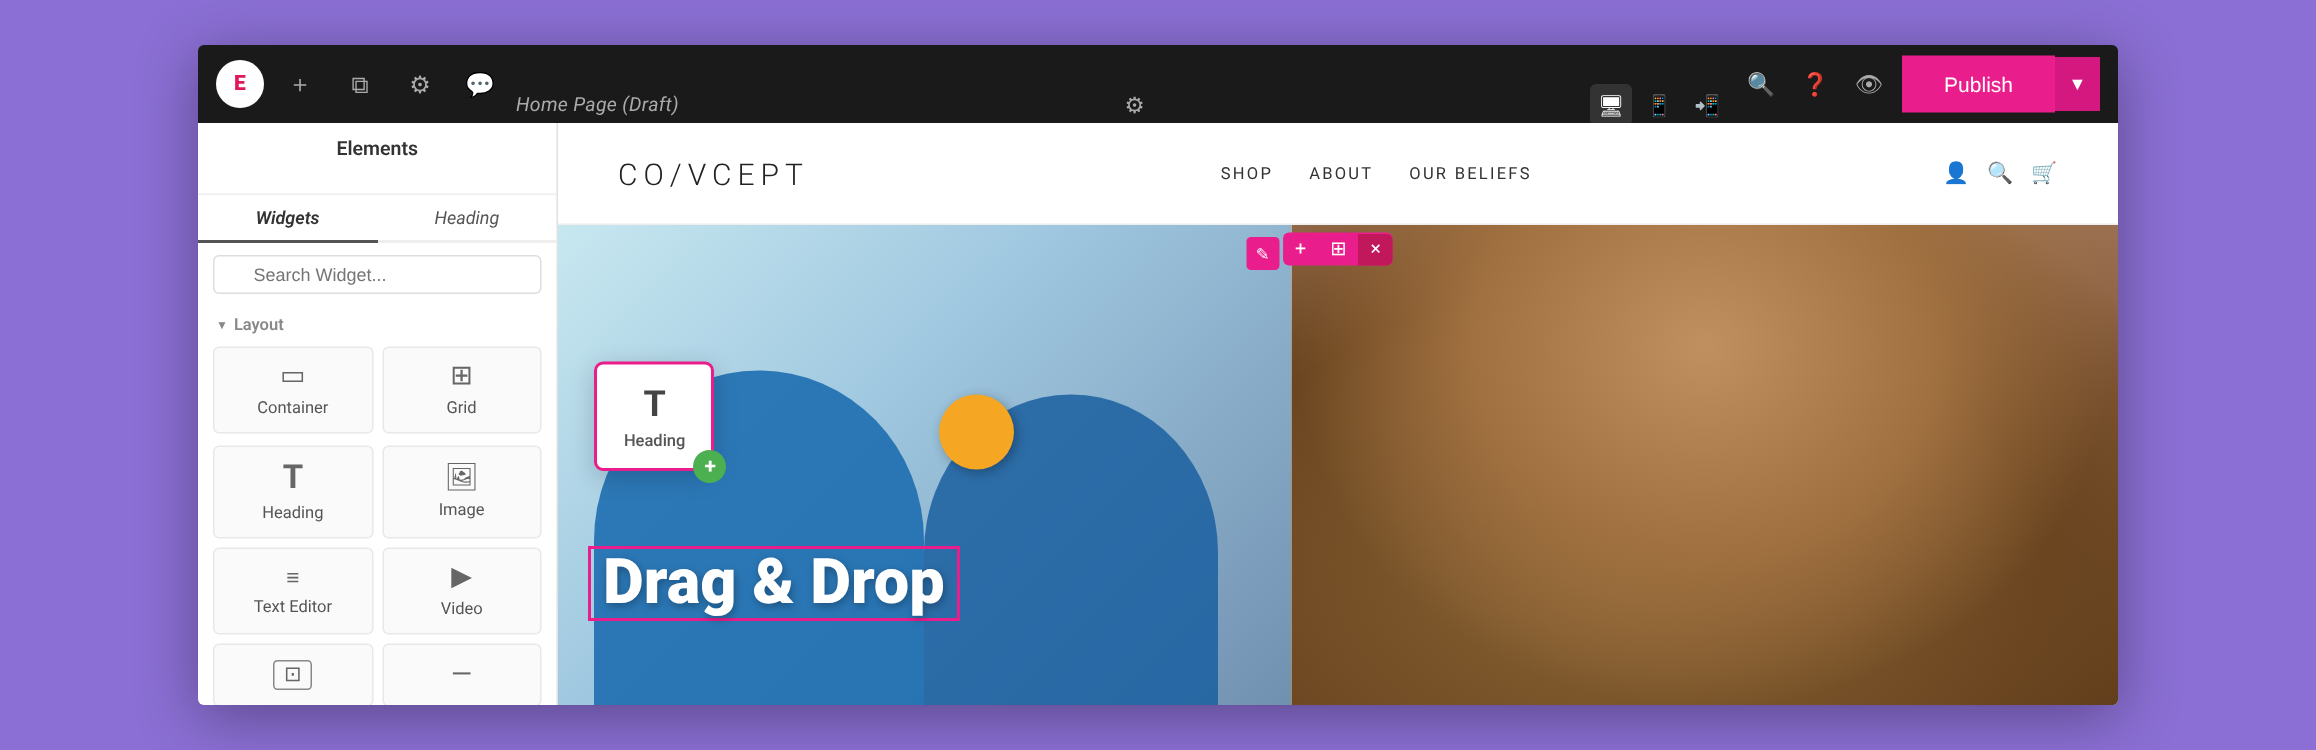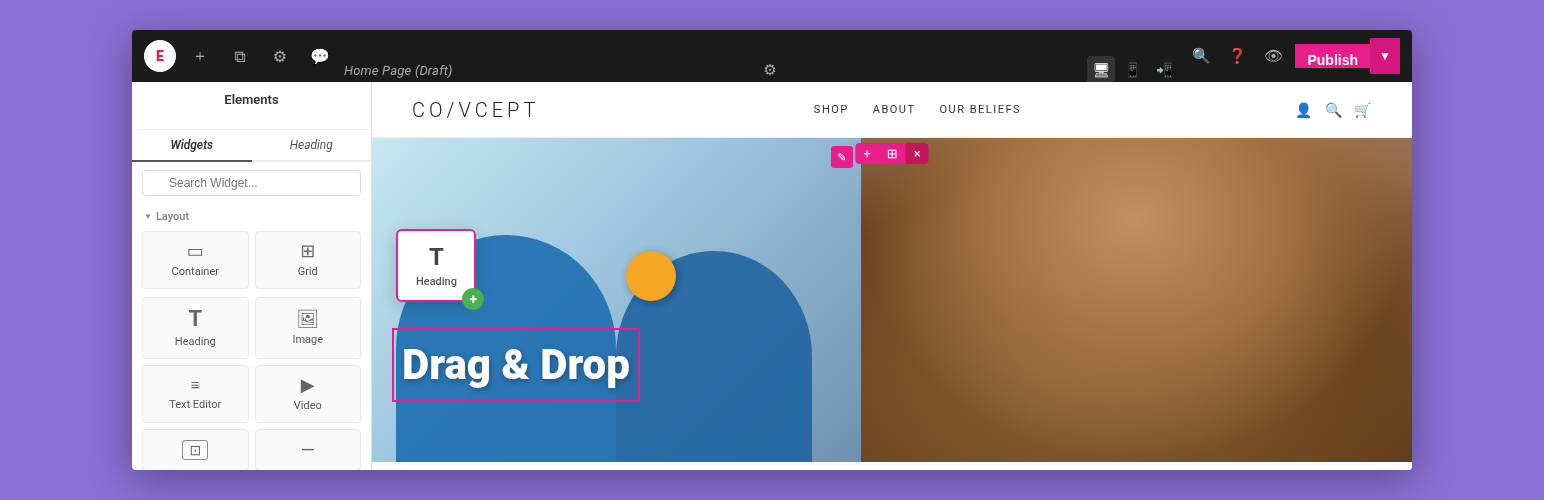--- a/index.html
+++ b/index.html
@@ -114,25 +114,25 @@
       font-size: 15px;
     }
     .publish-btn-group {
       display: flex;
       align-items: center;
     }
     .publish-btn {
       background: #e91e8c;
       color: #fff;
       border: none;
-      padding: 8px 12px;
+      padding: 8px 28px;
       font-size: 14px;
-      font-weight: 700;
-      cursor: pointer;
-      height: 24px;
+      font-weight: 400;
+      cursor: pointer;
+      height: 38px;
     }
     .publish-caret {
       background: #d41880;
       color: #fff;
       border: none;
       width: 30px;
       height: 36px;
       display: flex;
       align-items: center;
       justify-content: center;
@@ -265,21 +265,21 @@
       position: absolute;
       top: 0;
       left: 0;
       right: 0;
       bottom: 0;
     }
 
     
     .site-header {
       background: #fff;
-      height: 56px;
+      height: 68px;
       display: flex;
       align-items: center;
       justify-content: space-between;
       padding: 0 40px;
       border-bottom: 1px solid #eee;
       position: relative;
       z-index: 10;
     }
     .site-logo {
       font-size: 20px;
@@ -354,21 +354,21 @@
       left: 20px;
       right: 20px;
     }
     .drag-drop-text {
       font-size: 42px;
       font-weight: 900;
       color: #fff;
       line-height: 1.1;
       text-shadow: 1px 2px 6px rgba(0,0,0,0.3);
       border: 2px solid #e91e8c;
-      padding: 12px 8px;
+      padding: 0 8px;
       display: inline-block;
     }
     .hero-right {
       flex: 1;
       position: relative;
       overflow: hidden;
     }
     .hero-right-bg {
       position: absolute;
       inset: 0;

